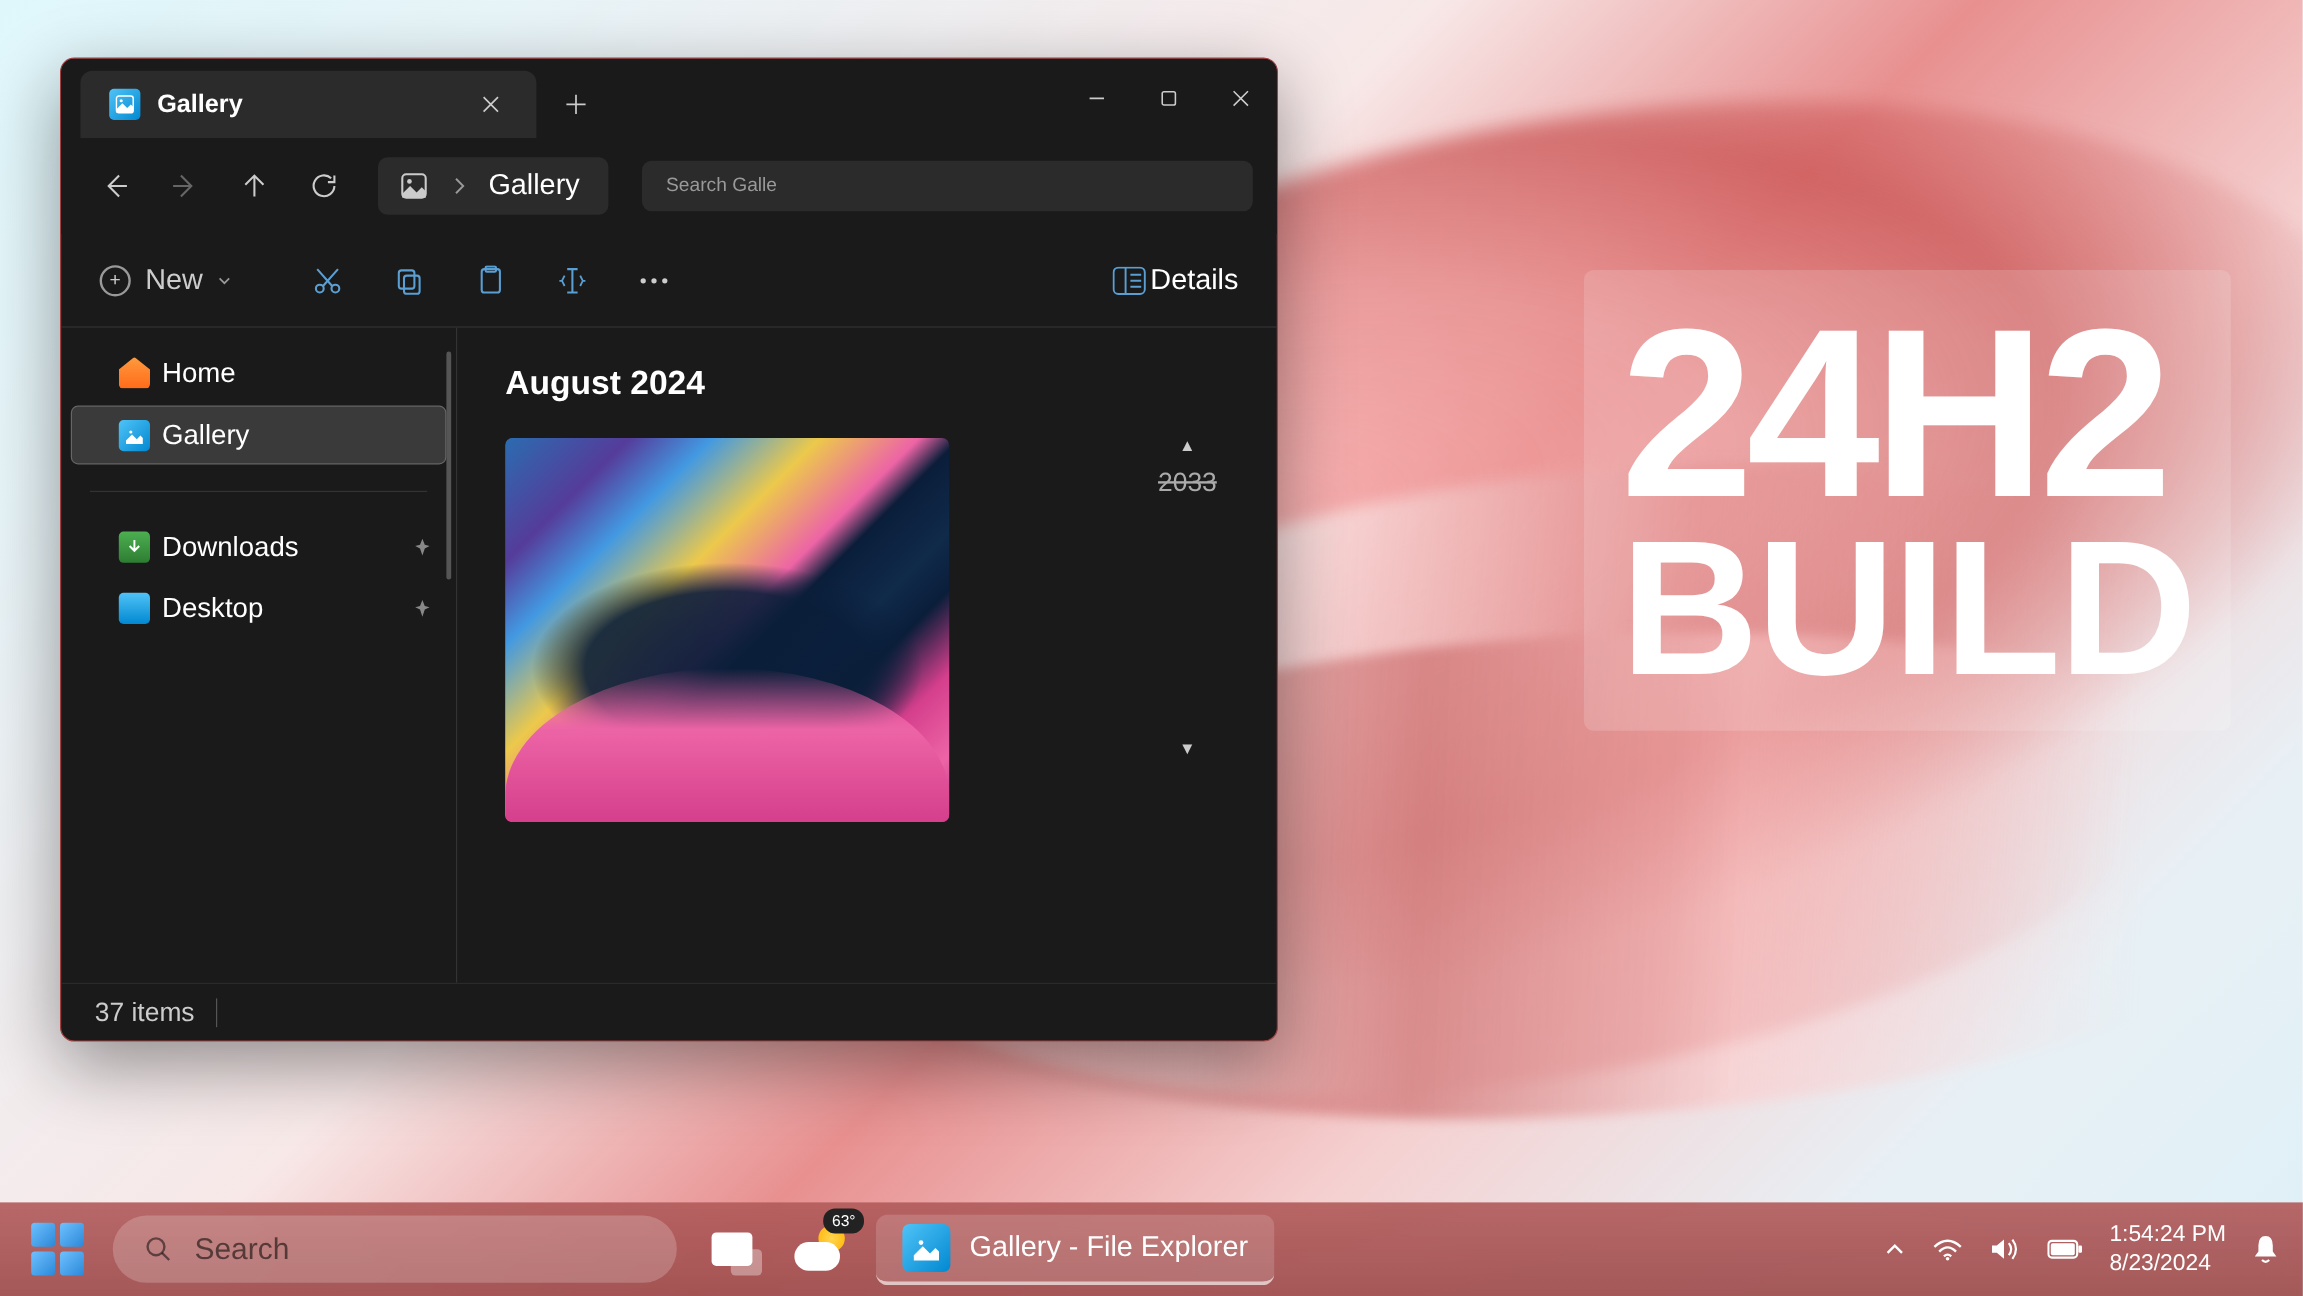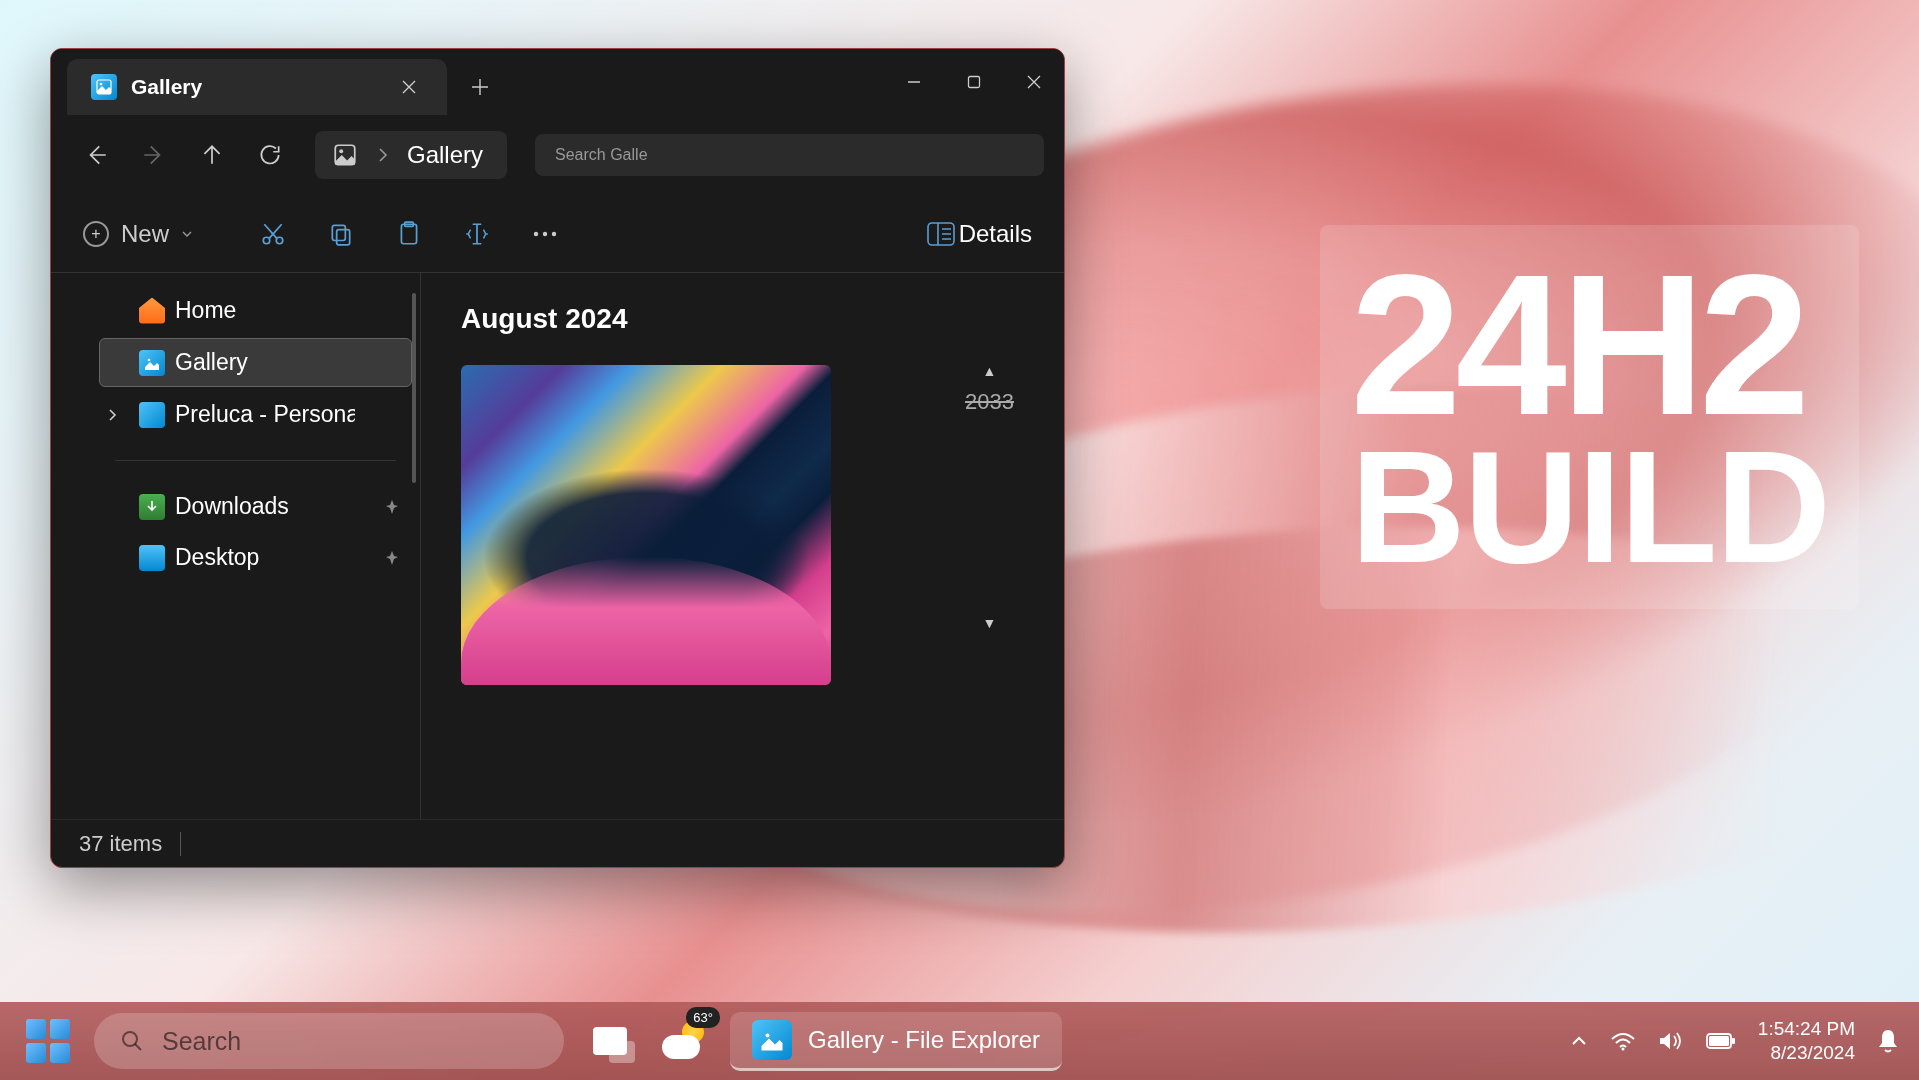--- a/index.html
+++ b/index.html
@@ -49,21 +49,21 @@
 .tool-new-circle { width: 26px; height: 26px; border: 2px solid #999; border-radius: 50%; display: flex; align-items: center; justify-content: center; font-size: 16px; }
 .tool-new-label { font-size: 24px; }
 .tool-new-chev { font-size: 14px; color: #999; }
 .tool-icon { width: 60px; height: 50px; display: flex; align-items: center; justify-content: center; color: #5a9fd4; border-radius: 6px; cursor: pointer; font-size: 24px; }
 .tool-more { color: #ccc; }
 .tool-spacer { flex: 1; }
 .view-toggle { display: flex; align-items: center; gap: 4px; color: #fff; padding: 8px 14px; cursor: pointer; }
 .view-toggle-icon { color: #5a9fd4; }
 .view-toggle-label { font-size: 24px; }
 
-.body { flex: 1; display: flex; overflow: hidden; padding-left: 40px; }
+.body { flex: 1; display: flex; overflow: hidden; }
 .sidebar { width: 330px; border-right: 1px solid #333; padding: 14px 8px; display: flex; flex-direction: column; gap: 4px; position: relative; }
 .sidebar-scroll-indicator { position: absolute; right: 4px; top: 20px; width: 4px; height: 190px; background: #555; border-radius: 2px; }
 .side-item { display: flex; align-items: center; gap: 10px; padding: 10px 12px 10px 40px; color: #fff; font-size: 23px; border-radius: 6px; cursor: pointer; position: relative; }
 .side-item.selected { background: #3a3a3a; border: 1px solid #666; padding-left: 39px; }
 .side-item .expand { position: absolute; left: 8px; color: #ccc; font-size: 16px; }
 .side-item .pin { margin-left: auto; color: #888; font-size: 16px; }
 .side-icon { width: 26px; height: 26px; flex-shrink: 0; border-radius: 4px; }
 .side-icon.home { background: linear-gradient(180deg, #ff9a3c 0%, #ff6b1a 100%); clip-path: polygon(50% 0%, 100% 40%, 100% 100%, 0% 100%, 0% 40%); }
 .side-icon.gallery { background: linear-gradient(135deg, #4fc3f7, #0288d1); }
 .side-icon.cloud { background: linear-gradient(135deg, #4fc3f7, #0288d1); }
@@ -101,21 +101,21 @@
 .taskview-icon::after { content:""; position:absolute; right:-8px; bottom:-8px; width:26px; height:22px; background: rgba(255,255,255,0.35); border-radius:4px; }
 .weather-icon { position: relative; width: 44px; height: 44px; }
 .weather-sun { position:absolute; top:2px; right:2px; width:22px; height:22px; background: radial-gradient(circle, #ffd54f, #ffb300); border-radius:50%; }
 .weather-cloud { position:absolute; bottom:4px; left:0; width:38px; height:24px; background:#fff; border-radius:14px; }
 .weather-badge { position:absolute; top:-6px; right:-8px; background:#222; color:#fff; font-size:13px; padding:3px 7px; border-radius:10px; }
 .task-app { display: flex; align-items: center; gap: 16px; padding: 8px 22px; background: rgba(255,255,255,0.15); border-radius: 10px; cursor: pointer; border-bottom: 3px solid rgba(255,255,255,0.6); }
 .task-app-icon { width: 40px; height: 40px; background: linear-gradient(135deg, #4fc3f7, #0288d1); border-radius: 6px; }
 .task-app-label { color: #fff; font-size: 24px; }
 .tray { margin-left: auto; display: flex; align-items: center; gap: 22px; color: #fff; }
 .tray-icon { cursor: pointer; display:flex; align-items:center; }
-.tray-clock { text-align: right; font-size: 19px; line-height: 1.25; cursor: pointer; }
+.tray-clock { text-align: left; font-size: 19px; line-height: 1.25; cursor: pointer; }
 .tray-bell { font-size: 24px; cursor: pointer; }
 
 svg { display: block; }
 </style>
 </head>
 <body>
 
 <div class="desktop">
   <div class="wave1"></div>
   <div class="wave2"></div>
@@ -273,29 +273,20 @@
         <span class="label">Home</span>
       </div>
       <div class="side-item selected">
         <span class="side-icon gallery">
           <svg width="16" height="16" viewBox="0 0 16 16" style="margin:5px">
               <circle cx="5" cy="5" r="1.3" fill="#fff"></circle>
               <path d="M1 12 L6 7 L10 11 L13 8 L15 10 V15 H1 Z" fill="#fff"></path>
             </svg>
         </span>
         <span class="label">Gallery</span>
-      </div>
-      <div class="side-item truncate">
-        <span class="expand">
-          <svg width="10" height="14" viewBox="0 0 10 14">
-              <path d="M3 2 L8 7 L3 12" fill="none" stroke="currentColor" stroke-width="1.6"></path>
-            </svg>
-        </span>
-        <span class="side-icon cloud"></span>
-        <span class="label">Preluca - Persona</span>
       </div>
       <div class="side-divider"></div>
       <div class="side-item">
         <span class="side-icon folder-green">
           <svg width="14" height="14" viewBox="0 0 14 14" style="margin:6px">
               <path d="M7 1 V9 M3 6 L7 10 L11 6" stroke="#fff" stroke-width="1.6" fill="none"></path>
             </svg>
         </span>
         <span class="label">Downloads</span>
         <span class="pin">

